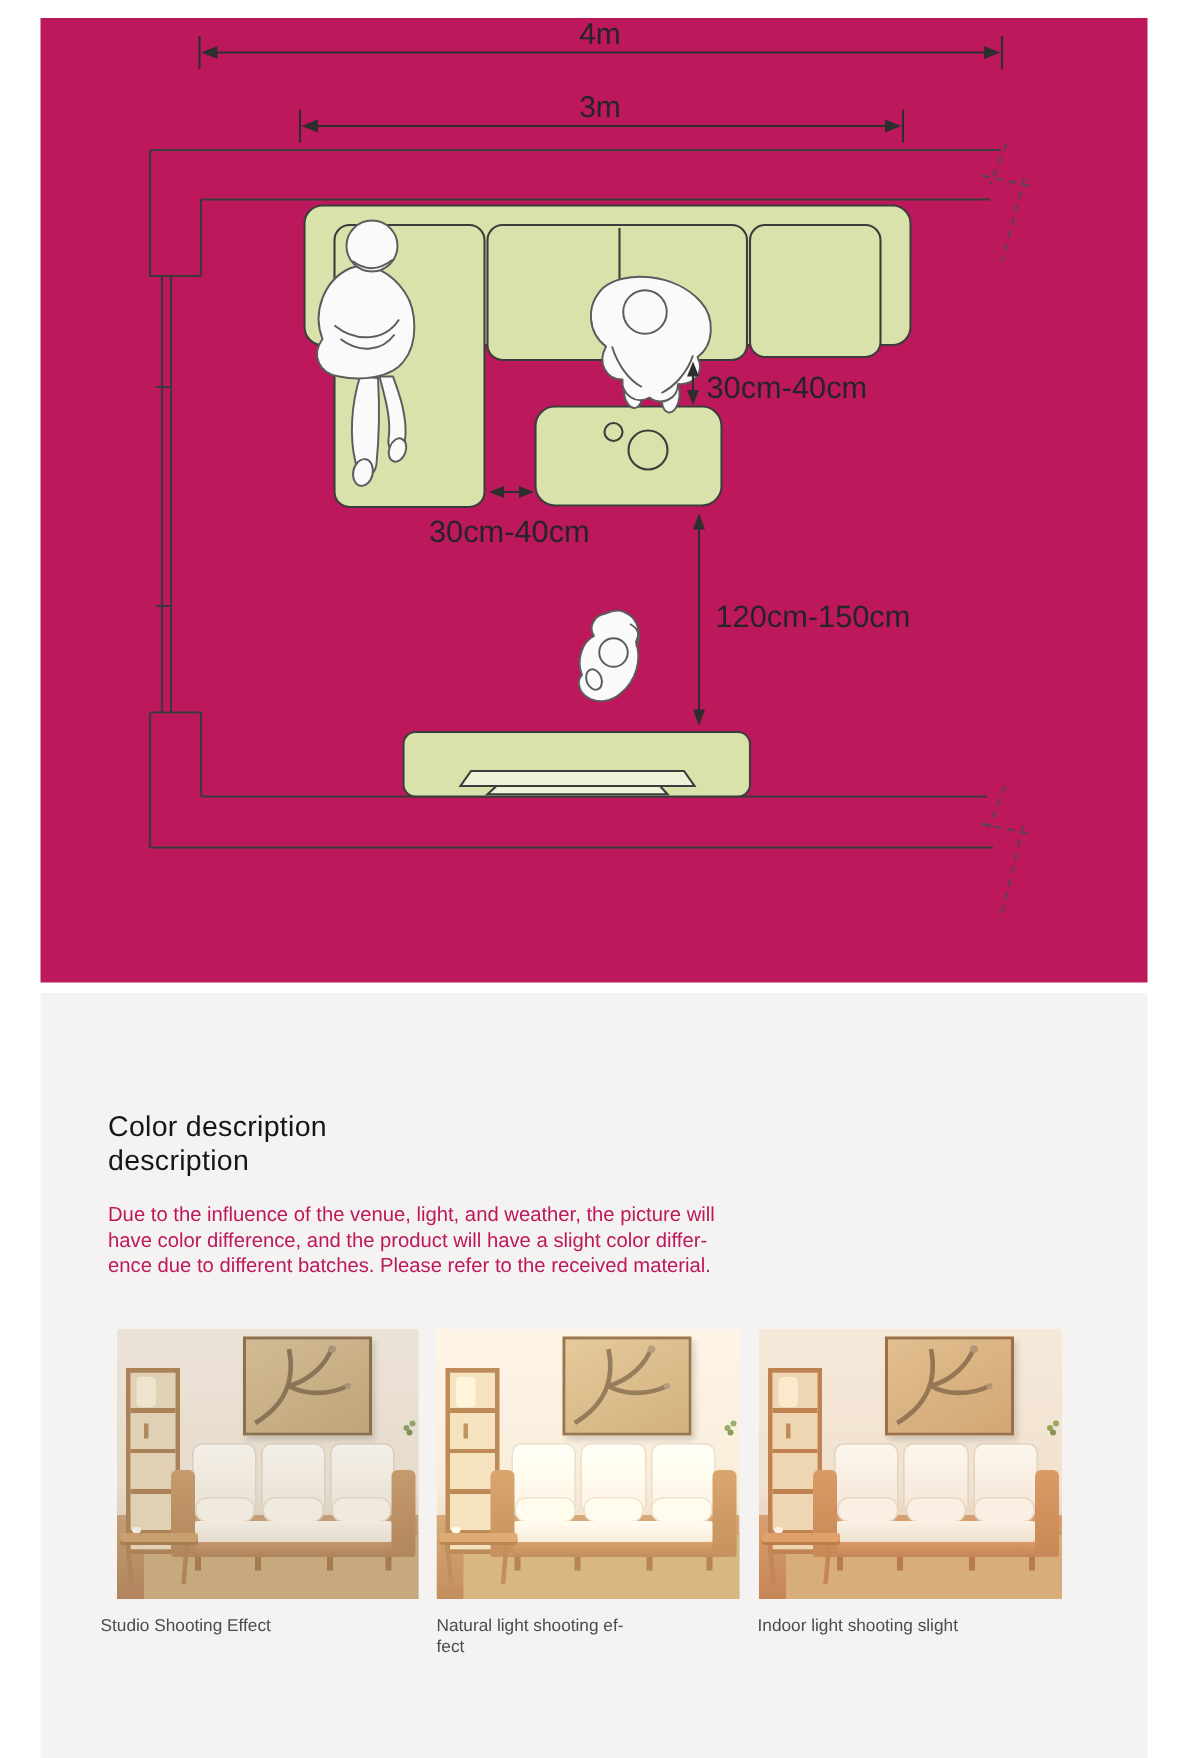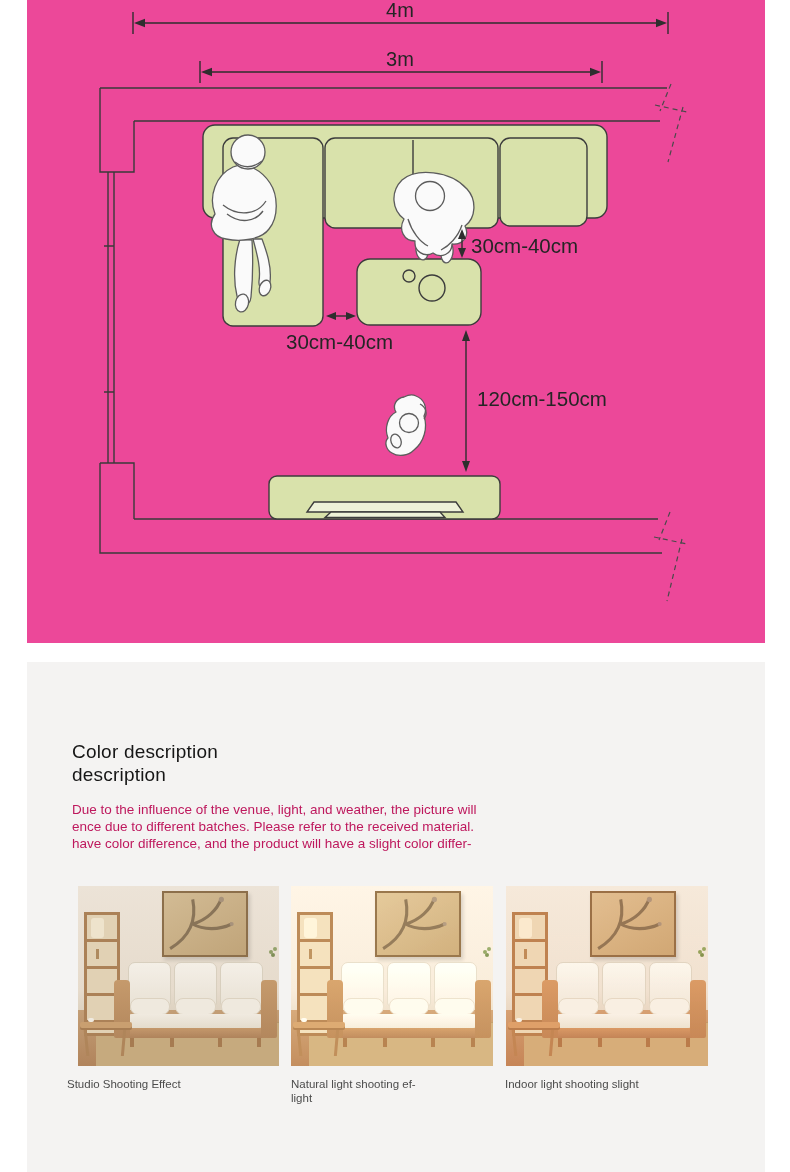--- a/index.html
+++ b/index.html
@@ -1,20 +1,20 @@
 <!DOCTYPE html>
 <html><head>
 <meta charset="utf-8">
 <style>
   html,body{margin:0;padding:0;background:#ffffff;}
   body{font-family:"Liberation Sans", sans-serif;}
   .page{position:relative;width:790px;height:1172px;background:#ffffff;overflow:hidden;margin:0 auto;}
 
   
-  .plan-card{position:absolute;left:27px;top:0;width:738px;height:643px;background:#ec4899;}
+  .plan-card{position:absolute;left:27px;top:12px;width:738px;height:643px;background:#be185d;}
   .plan-card svg{display:block;}
 
   
   .info-card{position:absolute;left:27px;top:662px;width:738px;height:510px;background:#f4f3f2;}
   .heading{position:absolute;left:45px;top:78px;font-size:19px;line-height:23px;color:#161616;letter-spacing:0.2px;}
   .body-text{position:absolute;left:45px;top:139px;font-size:13.5px;line-height:17px;color:#be185d;}
 
   .photo{position:absolute;top:224px;width:201px;height:180px;overflow:hidden;background:#e9dfd2;}
   .photo.p1{left:51px;}
   .photo.p2{left:264px;width:202px;}
@@ -169,22 +169,22 @@
     </svg>
   </div>
 
   <div class="info-card">
     <div class="heading">
       <div>Color description</div>
       <div>description</div>
     </div>
     <div class="body-text">
       <div>Due to the influence of the venue, light, and weather, the picture will</div>
+      <div>have color difference, and the product will have a slight color differ-</div>
       <div>ence due to different batches. Please refer to the received material.</div>
-      <div>have color difference, and the product will have a slight color differ-</div>
     </div>
 
     <div class="photo p1 v1">
       <div class="ph-wall"></div>
       <div class="ph-floor"></div>
       <div class="ph-rug"></div>
       <div class="ph-painting">
         <svg viewBox="0 0 80 60">
             <path d="M6,54 C26,42 32,26 28,6 M28,30 C42,26 52,16 56,5 M28,30 C38,36 54,36 66,30" stroke="#8a7456" fill="none" stroke-width="3"></path>
             <circle cx="56" cy="6" r="2.5" fill="#a8927a"></circle>
@@ -302,20 +302,20 @@
           <div class="tleg tlB"></div>
         </div>
     </div>
 
     <div class="caption c1">
       <div>Studio Shooting Effect</div>
       <div></div>
     </div>
     <div class="caption c2">
       <div>Natural light shooting ef-</div>
-      <div>light</div>
+      <div>fect</div>
     </div>
     <div class="caption c3">
       <div>Indoor light shooting slight</div>
       <div></div>
     </div>
   </div>
 </div>
 
 </body></html>

